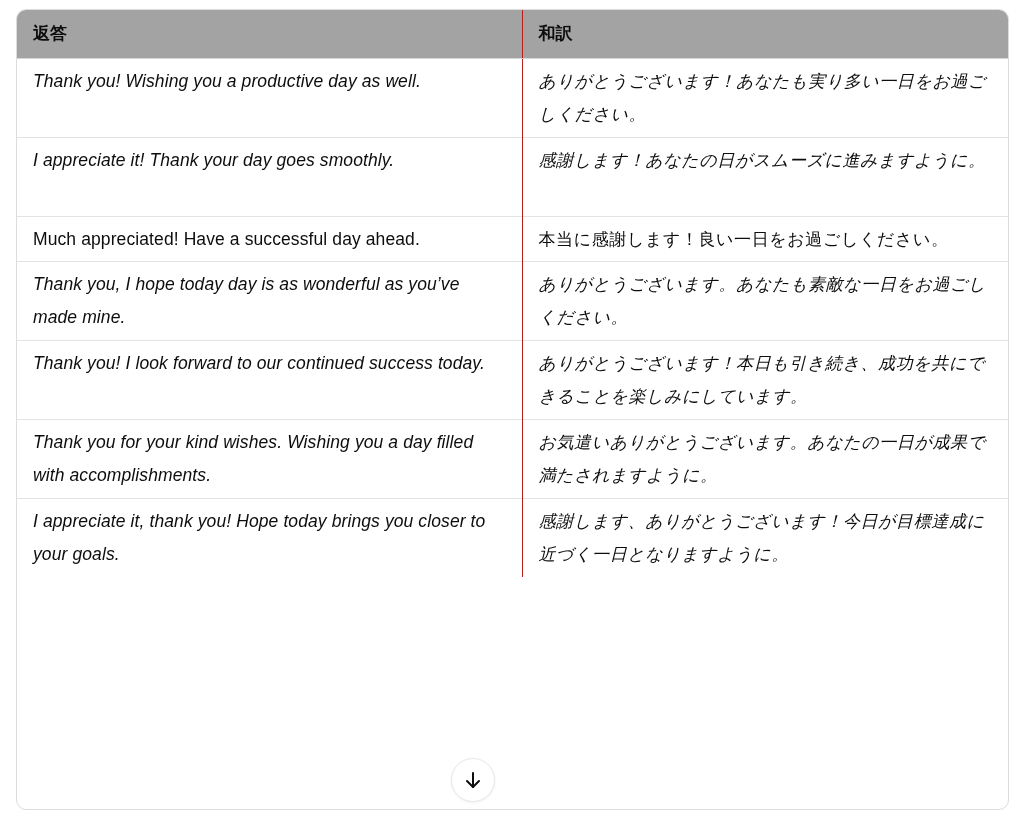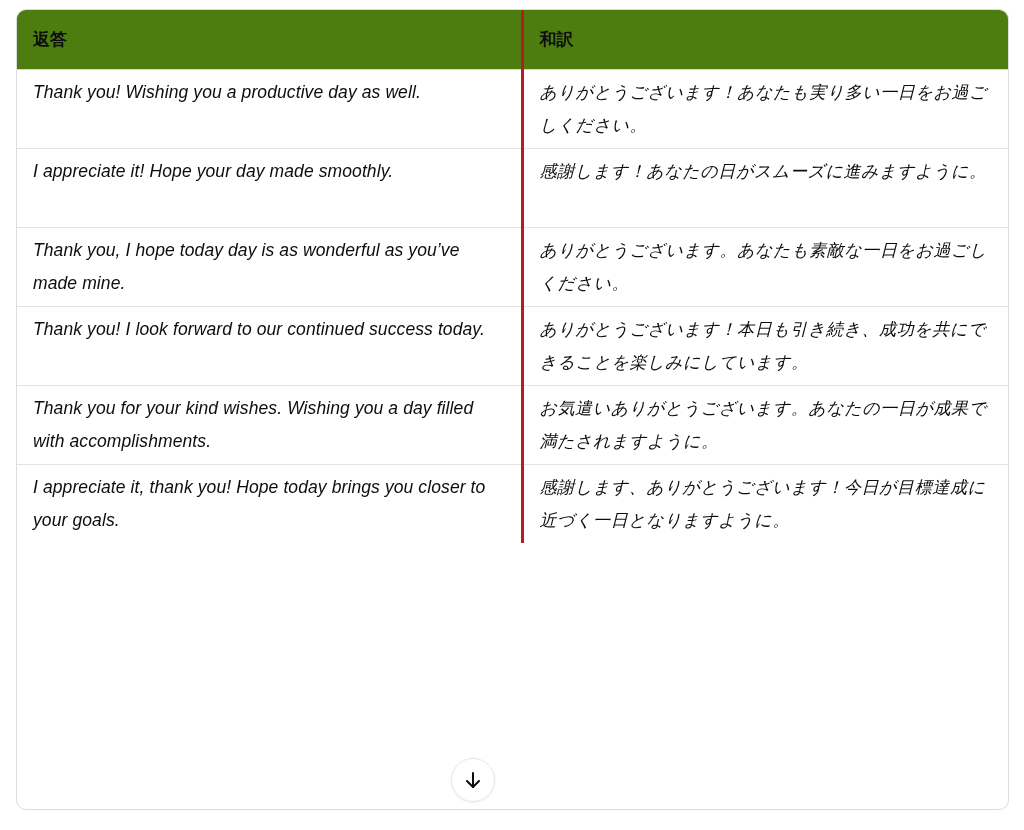--- a/index.html
+++ b/index.html
@@ -28,32 +28,32 @@
     background: #ffffff;
   }
   table {
     border-collapse: collapse;
     width: 100%;
     table-layout: fixed;
   }
   col.c1 { width: 505px; }
   col.c2 { width: 486px; }
   thead th {
-    background: #4d7c0f;
+    background: #a3a3a3;
     text-align: left;
     font-weight: bold;
     font-size: 17px;
-    height: 59px;
+    height: 48px;
     padding: 0 16px;
     box-sizing: border-box;
     border-bottom: 1px solid #d5d5d5;
     vertical-align: middle;
   }
   thead th + th, tbody td + td {
-    border-left: 3px solid #b91c1c;
+    border-left: 1px solid #b91c1c;
   }
   tbody td {
     font-size: 17.5px;
     line-height: 33px;
     padding: 6px 16px 5px 16px;
     vertical-align: top;
     border-top: 1px solid #e3e3e3;
     box-sizing: border-box;
     letter-spacing: 0.1px;
   }
@@ -98,22 +98,26 @@
         <th>返答</th>
         <th>和訳</th>
       </tr>
     </thead>
     <tbody>
       <tr class="two">
         <td>Thank you! Wishing you a productive day as well.</td>
         <td class="ja">ありがとうございます！あなたも実り多い一日をお過ごしください。</td>
       </tr>
       <tr class="two">
-        <td>I appreciate it! Hope your day made smoothly.</td>
+        <td>I appreciate it! Thank your day goes smoothly.</td>
         <td class="ja">感謝します！あなたの日がスムーズに進みますように。</td>
+      </tr>
+      <tr class="one">
+        <td>Much appreciated! Have a successful day ahead.</td>
+        <td class="ja">本当に感謝します！良い一日をお過ごしください。</td>
       </tr>
       <tr class="two">
         <td>Thank you, I hope today day is as wonderful as you’ve made mine.</td>
         <td class="ja">ありがとうございます。あなたも素敵な一日をお過ごしください。</td>
       </tr>
       <tr class="two">
         <td>Thank you! I look forward to our continued success today.</td>
         <td class="ja">ありがとうございます！本日も引き続き、成功を共にできることを楽しみにしています。</td>
       </tr>
       <tr class="two">

